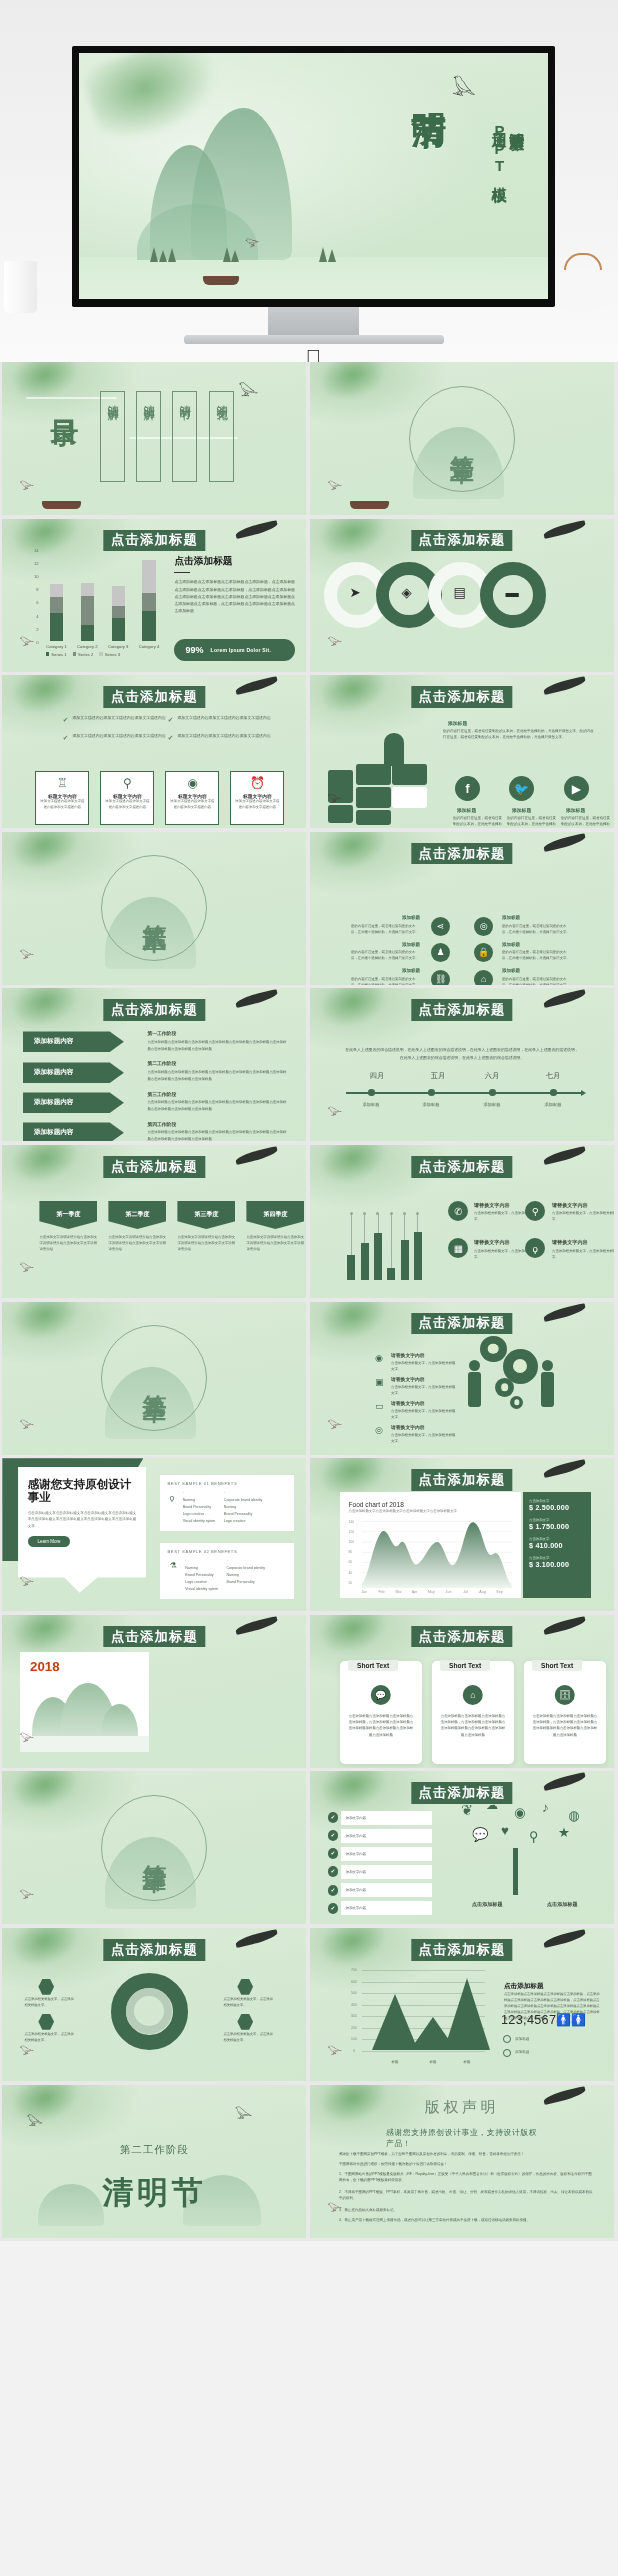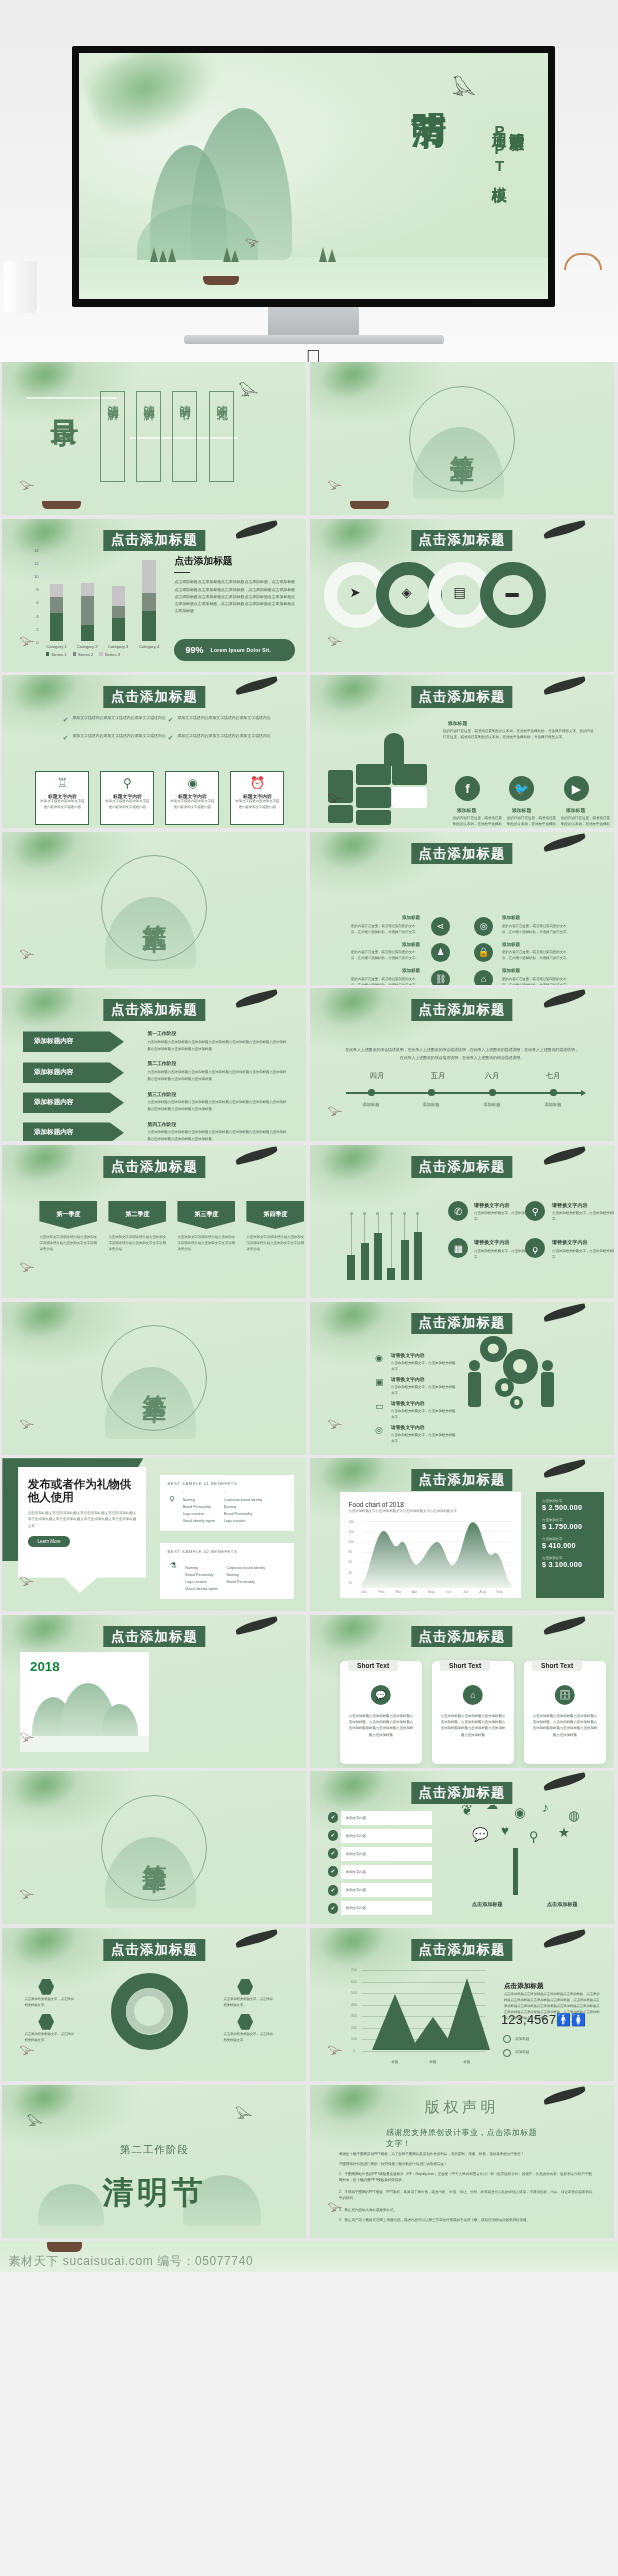--- a/index.html
+++ b/index.html
@@ -254,21 +254,21 @@
   .stc{position:absolute;top:46px;width:82px;height:103px;background:#fff;border-radius:4.8px;
     box-shadow:0 1.8px 6px rgba(0,0,0,.07);}
   .stc-tab{position:absolute;left:8.5px;top:-1.2px;background:#e9efe8;padding:2.4px 8.5px;
     font-size:6.6px;font-weight:700;color:#232323;border-radius:0 0 3px 3px;}
   .stc-ic{position:absolute;left:50%;transform:translateX(-50%);top:24px;width:20.5px;height:20.5px;
     border-radius:50%;background:#3f6a4e;color:#fff;display:flex;align-items:center;justify-content:center;font-size:9px;}
   .stc-p{position:absolute;left:7.2px;right:7.2px;top:52px;font-size:3.4px;line-height:1.85;
     color:#4a5a4e;text-align:center;}
 
   
-  .yr{position:absolute;font-size:13.3px;font-weight:700;color:#15803d;}
+  .yr{position:absolute;font-size:13.3px;font-weight:700;color:#c2410c;}
   .mini-m{position:absolute;background:linear-gradient(180deg,#9cc1a3,#cfe3d1);
     border-radius:50% 50% 0 0 / 90% 90% 0 0;}
 
   
   .grow{position:absolute;height:13.3px;background:#fff;display:flex;align-items:center;
     padding-left:4.8px;font-size:3.4px;color:#4a5a4e;}
   .gchk{position:absolute;width:10.3px;height:10.3px;border-radius:50%;background:#3f6a4e;color:#fff;
     display:flex;align-items:center;justify-content:center;font-size:5.4px;}
   .tree-ic{position:absolute;color:#3f6a4e;}
 
@@ -727,21 +727,21 @@
     </div>
 
     <div class="row">
       <div class="slide">
         <div class="sp-dots"></div>
           <div class="sp-leafblur"></div>
         <div style="position:absolute;left:0;top:0;width:141px;height:103px;background:#3f6a4e;
                     clip-path:polygon(0 0,100% 0,56% 100%,0 100%)"></div>
         <div class="wpanel" style="left:15.7px;top:8.5px;width:128px;height:126px;
                     clip-path:polygon(0 0,100% 0,100% 88%,62% 88%,48% 100%,36% 88%,0 88%);padding:11px 9.7px">
-          <div class="wp-h">发布或者作为礼物供他人使用</div>
+          <div class="wp-h">感谢您支持原创设计事业</div>
           <div class="wp-p">点击添加标题文字点击添加标题文字点击添加标题文字点击添加标题文字点击添加标题文字点击添加标题文字点击添加标题文字点击添加标题文字</div>
           <span class="learn">Learn More</span>
         </div>
         <div class="bcard" style="left:158px;top:17px;width:134px">
           <h5>BEST SAMPLE 01 BENEFETS</h5>
           <ul>
             <li style="list-style:none"><span style="font-size:7.8px;color:#3f6a4e">ϙ</span></li>
             <li>
                 <div>Naming</div>
                 <div>Brand Personality</div>
@@ -816,21 +816,21 @@
             <div class="ac-x" style="left:33px;top:71px">Feb</div>
             <div class="ac-x" style="left:50px;top:71px">Mar</div>
             <div class="ac-x" style="left:66px;top:71px">Apr</div>
             <div class="ac-x" style="left:83px;top:71px">May</div>
             <div class="ac-x" style="left:100px;top:71px">Jun</div>
             <div class="ac-x" style="left:117px;top:71px">Jul</div>
             <div class="ac-x" style="left:134px;top:71px">Aug</div>
             <div class="ac-x" style="left:151px;top:71px">Sep</div>
           </div>
         </div>
-        <div class="fin" style="left:226px;top:34px;width:68px;height:106px;padding:7.2px 6px">
+        <div class="fin" style="left:213px;top:34px;width:68px;height:106px;padding:7.2px 6px">
           <div>
             <div class="fin-l">点击添加文字</div>
             <div class="fin-v">$ 2.500.000</div>
             </div>
           <div style="height:6px"></div>
           <div>
             <div class="fin-l">点击添加文字</div>
             <div class="fin-v">$ 1.750.000</div>
             </div>
           <div style="height:6px"></div>
@@ -998,34 +998,28 @@
         <div class="close-title">清明节</div>
         <div class="swallow" style="left:24px;top:24px;font-size:14.5px">𓅪</div>
         <div class="swallow" style="right:54px;top:15.7px;font-size:15.7px">𓅪</div>
       </div>
 
       <div class="slide">
         <div class="sp-dots"></div>
           <div class="sp-leafblur"></div>
           <div class="sp-darkleaf"></div>
         <div class="cr-h">版权声明</div>
-        <div class="cr-sub">感谢您支持原创设计事业，点击添加标题文字！</div>
+        <div class="cr-sub">感谢您支持原创设计事业，支持设计版权产品！</div>
         <div class="cr-p" style="top:66px">感谢您下载千图网原创PPT模板，为了您和千图网以及原创作者的利益，请勿复制、传播、销售，否则将承担法律责任！</div>
         <div class="cr-p" style="top:76px">千图网将对作品进行维权：按照传播下载次数的十倍进行索取赔偿金！</div>
         <div class="cr-p" style="top:86px">1、千图网网站出售的PPT模版是免版税类（RF：Royalty-free）正版受《中华人民共和国著作法》和《世界版权公约》的保护，作品的所有权、版权和著作权归千图网所有，您下载的是PPT模版素材使用权。</div>
         <div class="cr-p" style="top:104px">2、不得将千图网的PPT模版、PPT素材，本身用于再出售，或者出租、出借、转让、分销、发布或者作为礼物供他人使用，不得转授权、出卖、转让本协议或本协议中的权利。</div>
         <div class="cr-p" style="top:122px">3、禁止把作品纳入商标或服务标记。</div>
         <div class="cr-p" style="top:132px">4、禁止用户用下载格式在网上传播作品，或者作品可以让第三方单独付费或共享免费下载，或通过转移电话服务系统传播。</div>
         <div class="sp-bird">𓅪</div>
       </div>
     </div>
 
   </div>
 
-  <div class="footer">
-    <div class="sp-dots"></div>
-    <div style="position:absolute;left:47px;top:1.2px;width:35px;height:9.7px;background:#6b4a3a;
-                border-radius:1.2px 1.2px 6px 6px"></div>
-    <div class="footer-txt">素材天下 sucaisucai.com  编号：05077740</div>
-  </div>
 
 </div>
 
 
 </body></html>

